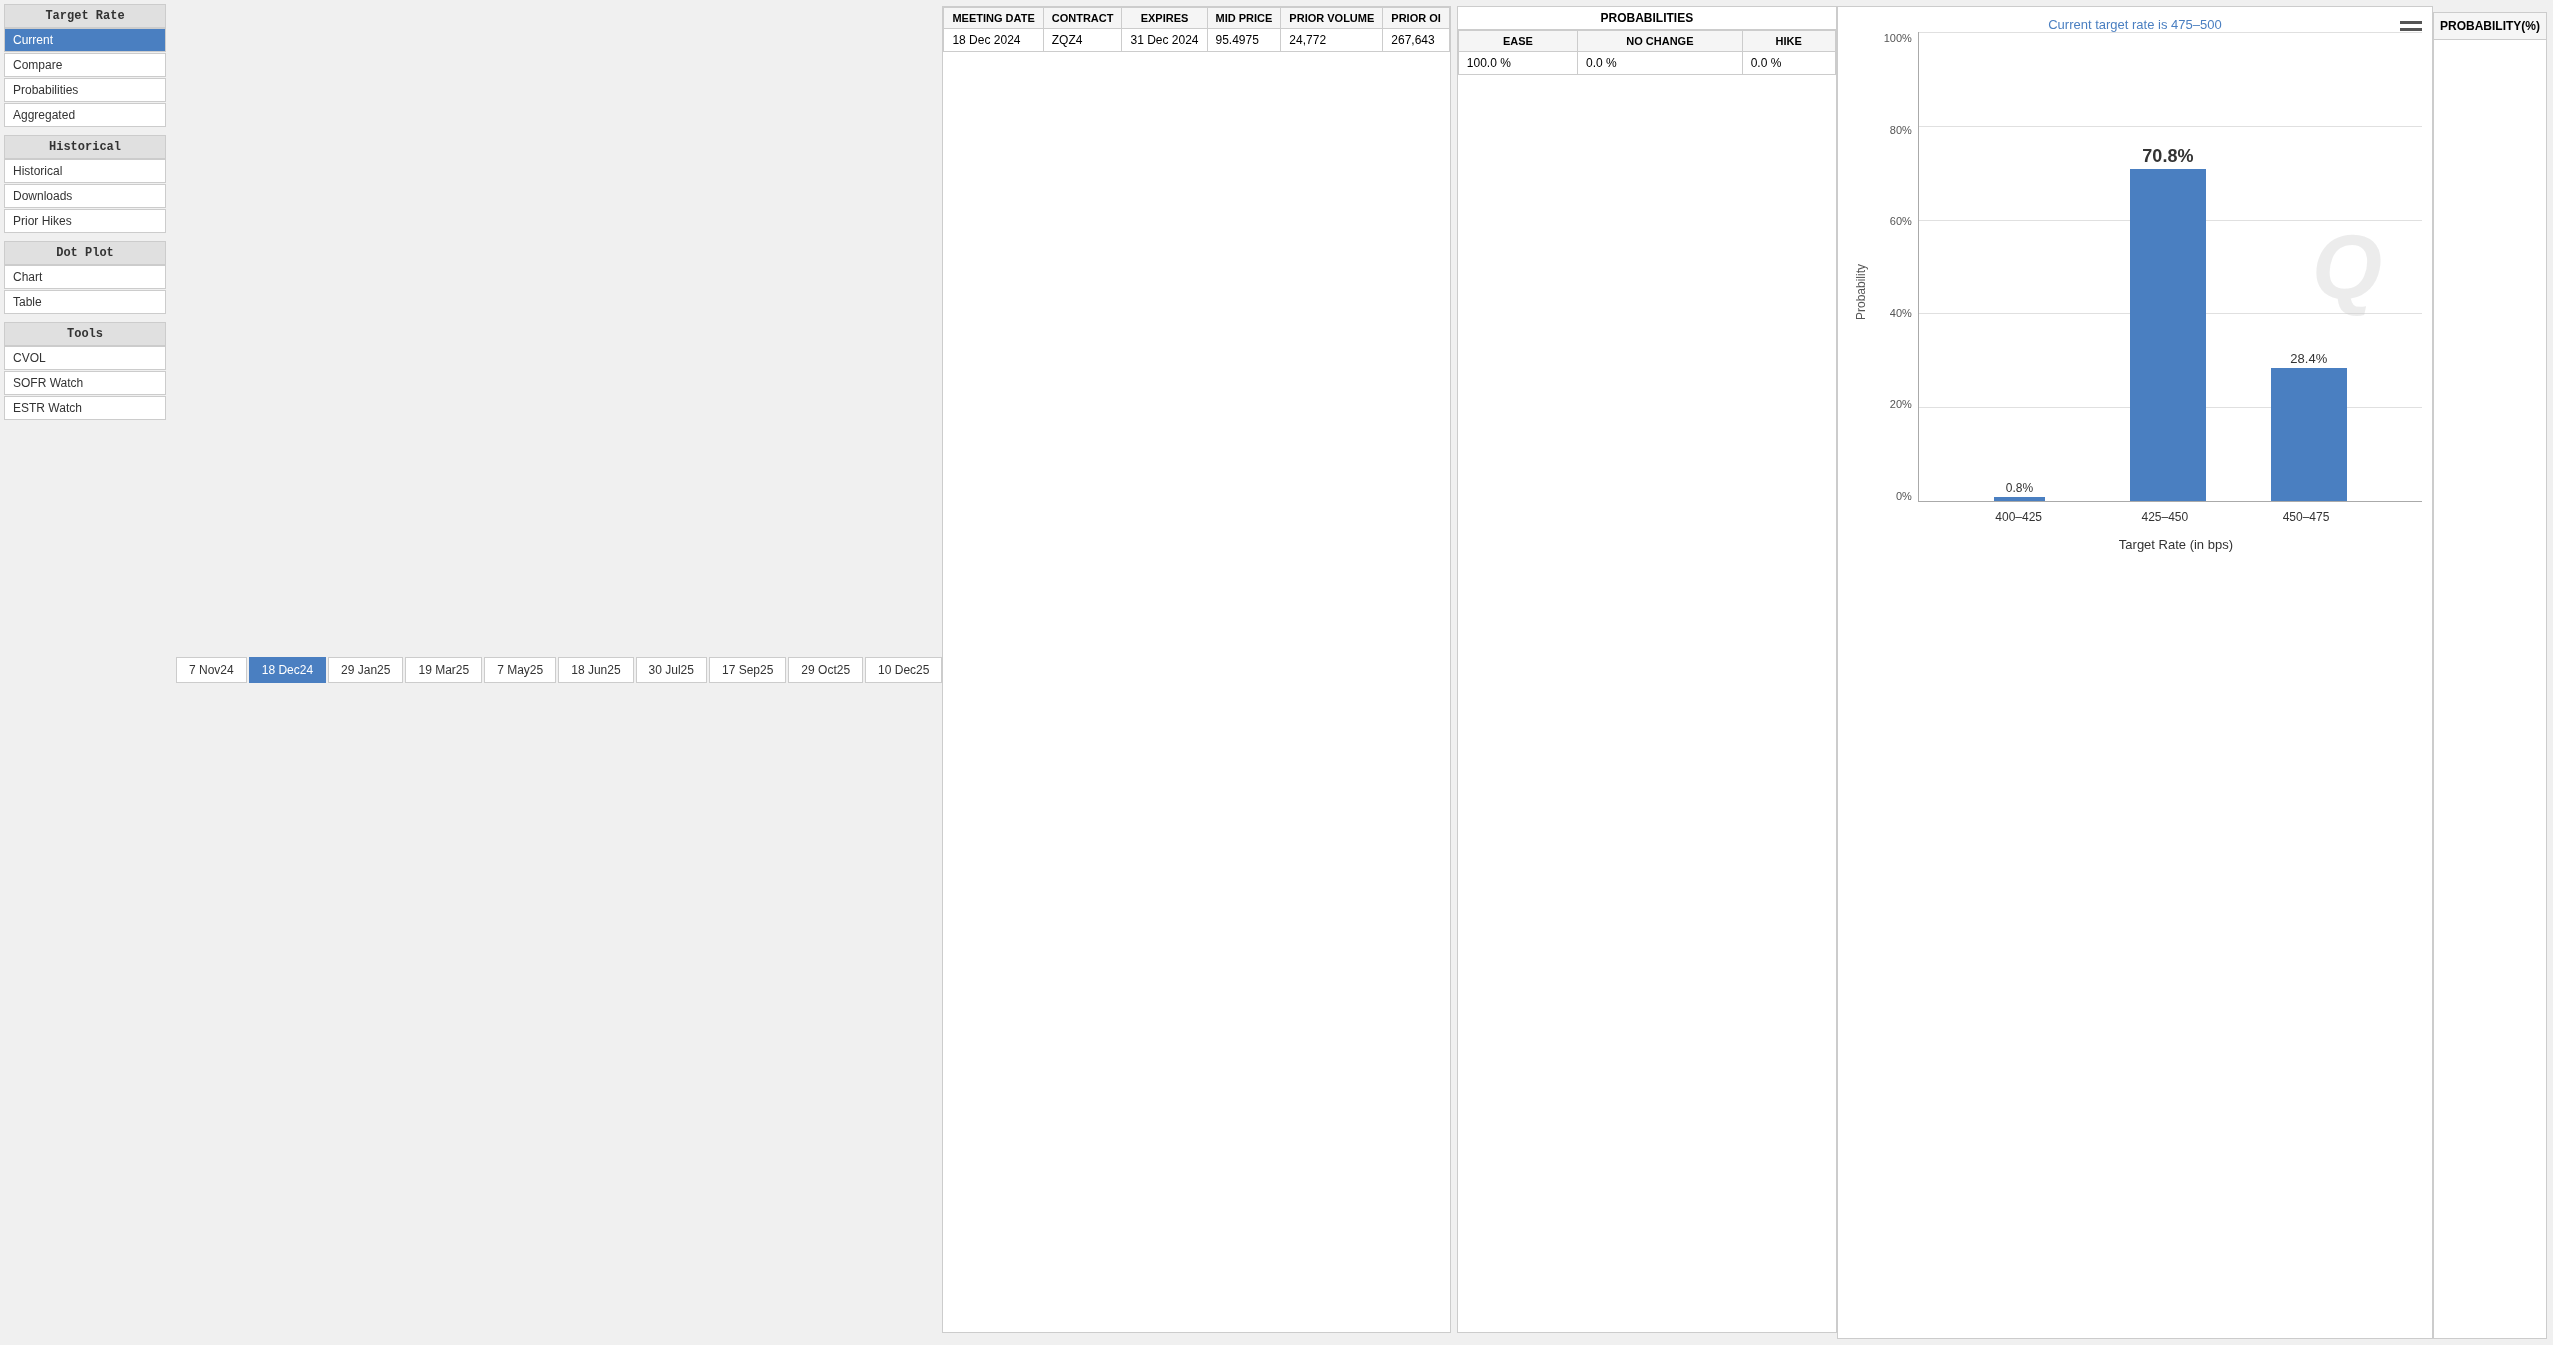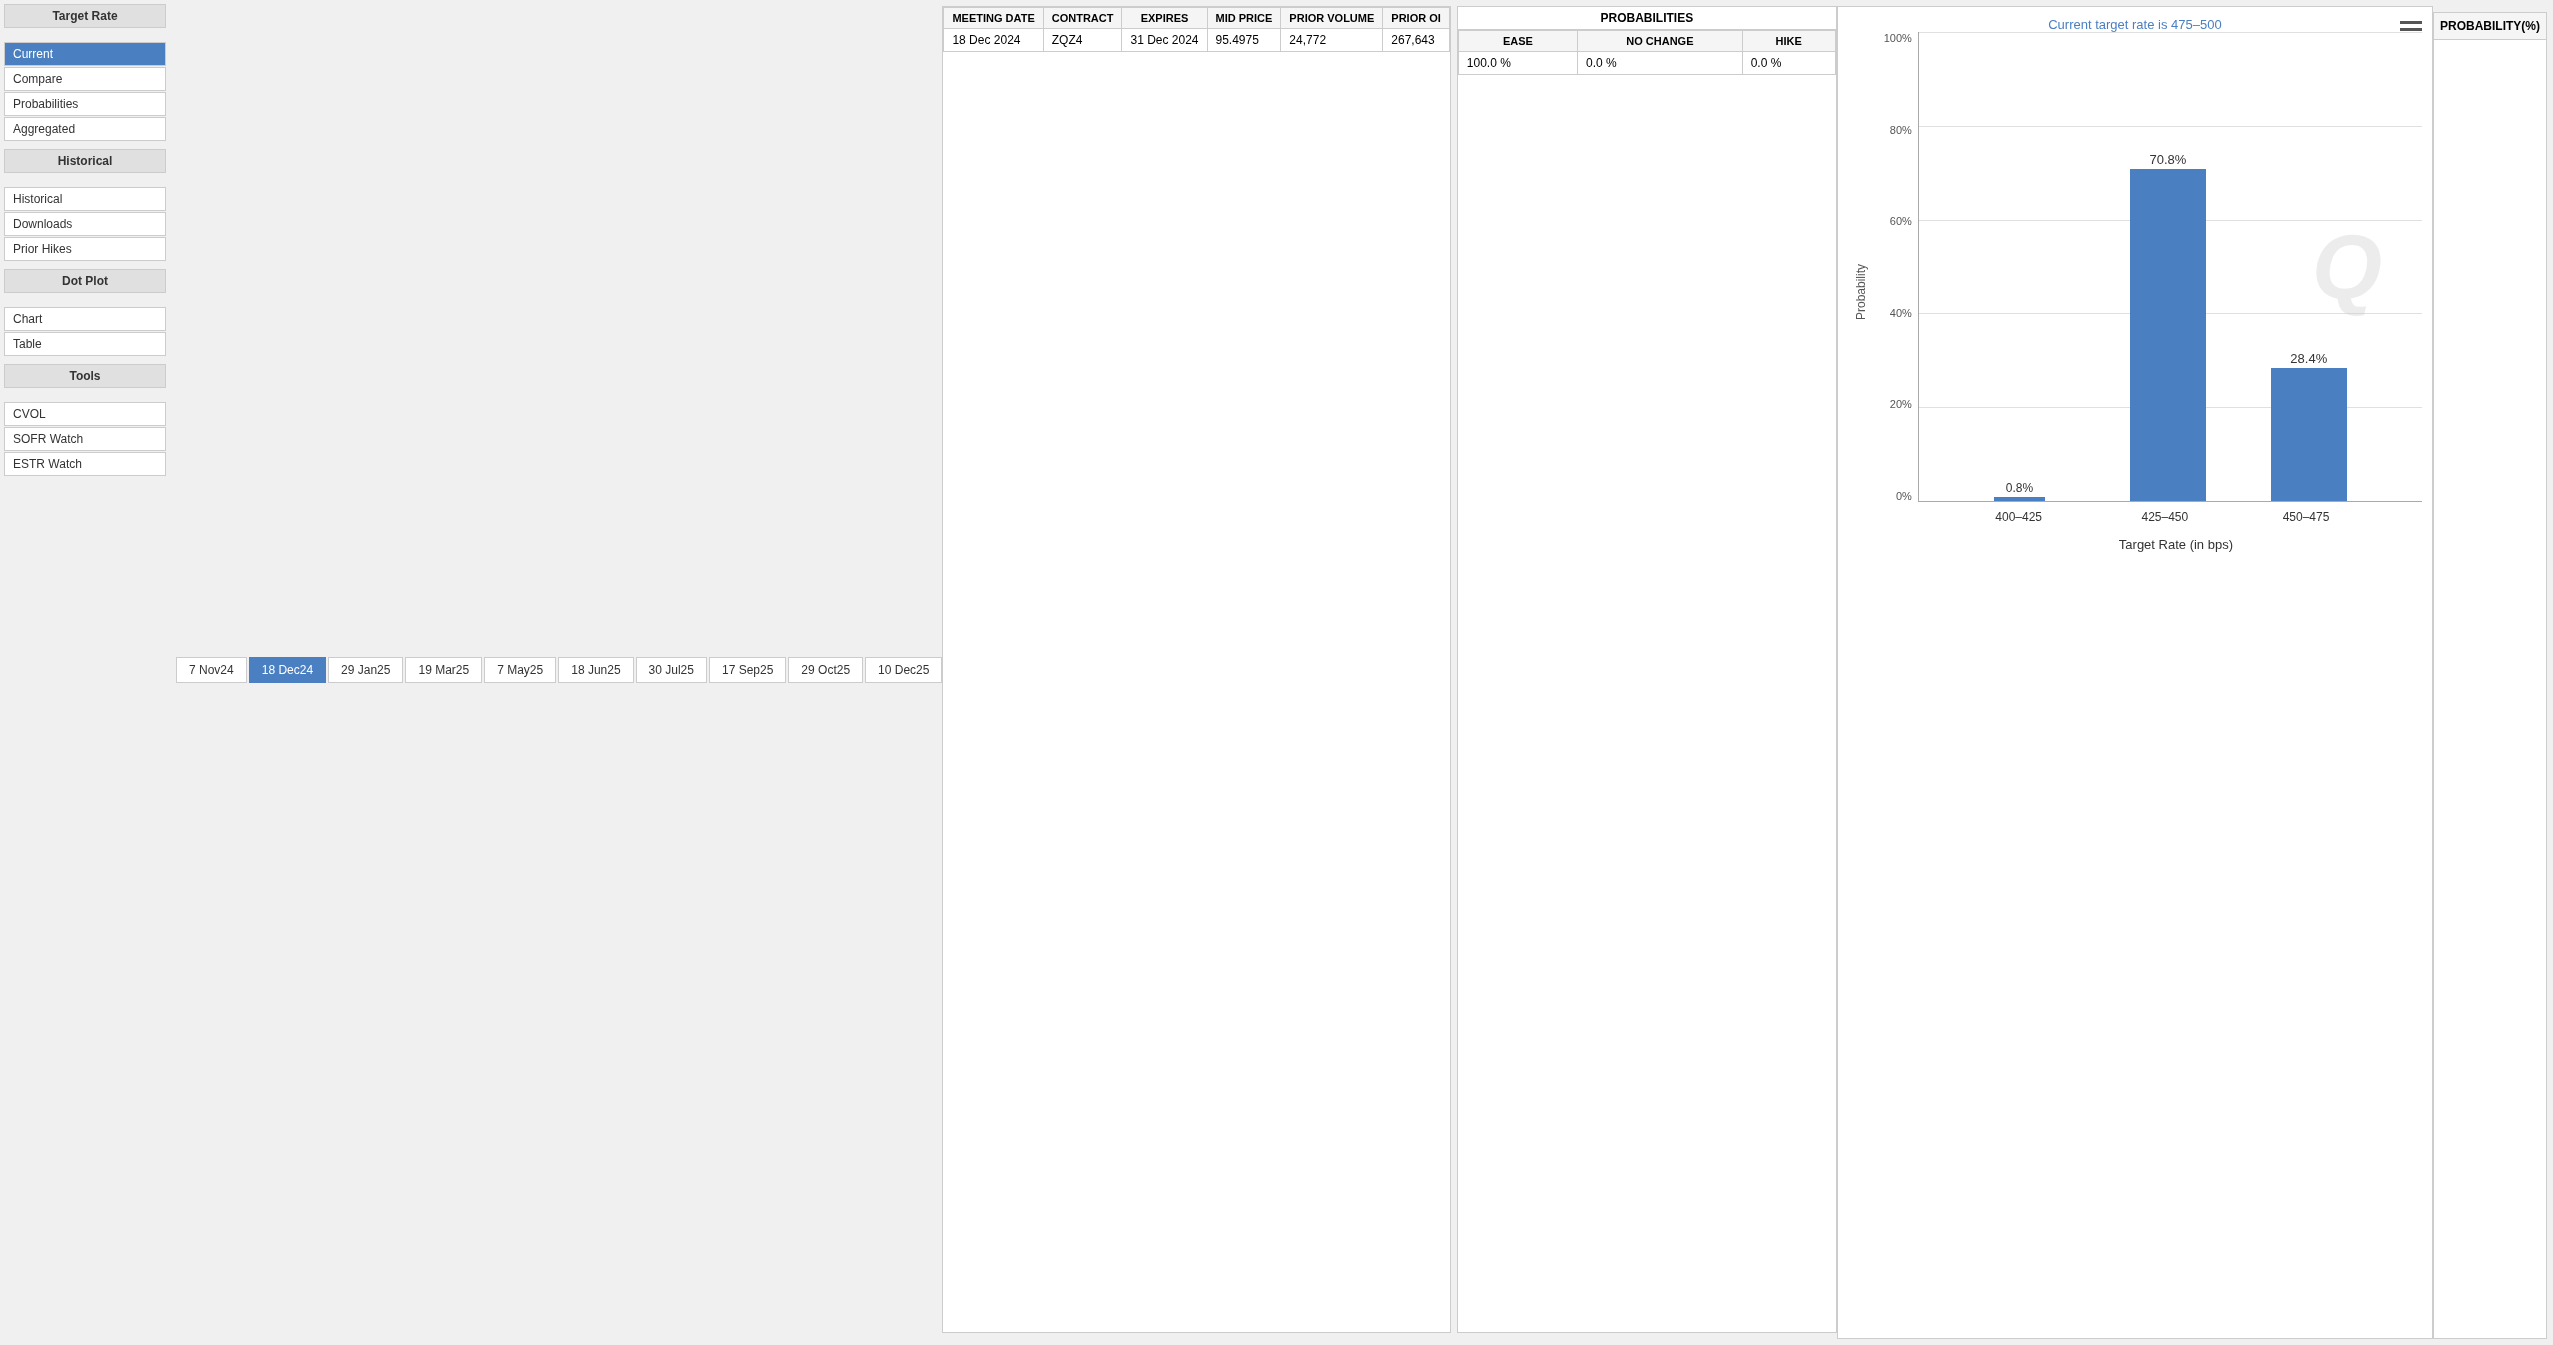--- a/index.html
+++ b/index.html
@@ -1,21 +1,21 @@
 <!DOCTYPE html>
 <html><head>
   <meta charset="utf-8">
   <style>
     * { box-sizing: border-box; margin: 0; padding: 0; }
     body { font-family: Arial, sans-serif; font-size: 12px; background: #f0f0f0; }
     .app-container { display: flex; width: 2553px; min-height: 1345px; background: #f0f0f0; }
     
     
     .sidebar { width: 170px; min-width: 170px; background: #f0f0f0; padding: 4px 4px; }
-    .sidebar-section-header { background: #e0e0e0; text-align: center; padding: 4px 8px; font-weight: bold; font-size: 12px; color: #333; border: 1px solid #ccc; margin-bottom: 14px; }
+    .sidebar-section-header { background: #e0e0e0; text-align: center; padding: 4px 8px; font-weight: bold; font-size: 12px; color: #333; border: 1px solid #ccc; margin-bottom: 0; font-family: Liberation Mono, monospace; }
     .sidebar-item { padding: 4px 8px; background: #fff; border: 1px solid #ccc; margin-bottom: 1px; cursor: pointer; color: #333; font-size: 12px; }
     .sidebar-item.active { background: #4a7fc1; color: #fff; }
     
     
     .main-content { flex: 1; display: flex; flex-direction: row; padding: 6px; }
     
     
     .date-tabs { display: flex; gap: 2px; margin-bottom: 6px; align-items: center; }
     .date-tab { padding: 5px 12px; border: 1px solid #ccc; background: #fff; cursor: pointer; font-size: 12px; color: #333; }
     .date-tab.active { background: #4a7fc1; color: #fff; border-color: #4a7fc1; }
@@ -174,21 +174,21 @@
             <div style="position:absolute;top:20%;left:0;right:0;border-top:1px solid #e0e0e0;"></div>
             <div style="position:absolute;top:40%;left:0;right:0;border-top:1px solid #e0e0e0;"></div>
             <div style="position:absolute;top:60%;left:0;right:0;border-top:1px solid #e0e0e0;"></div>
             <div style="position:absolute;top:80%;left:0;right:0;border-top:1px solid #e0e0e0;"></div>
 
             <div style="position:absolute; bottom:0; left:15%; width:10%; height:0.8%; background:#4a7fc1;">
               <div style="position:absolute; bottom:100%; width:100%; text-align:center; font-size:12px; color:#333; padding-bottom:2px;">0.8%</div>
             </div>
 
             <div style="position:absolute; bottom:0; left:42%; width:15%; height:70.8%; background:#4a7fc1;">
-              <div style="position:absolute; bottom:100%; width:100%; text-align:center; font-size:13px; color:#333; padding-bottom:2px;">70.8%</div>
+              <div style="position:absolute; bottom:100%; width:100%; text-align:center; font-size:18px; color:#333; padding-bottom:2px;font-weight:bold;">70.8%</div>
             </div>
 
             <div style="position:absolute; bottom:0; left:70%; width:15%; height:28.4%; background:#4a7fc1;">
               <div style="position:absolute; bottom:100%; width:100%; text-align:center; font-size:13px; color:#333; padding-bottom:2px;">28.4%</div>
             </div>
 
             <div class="watermark" style="position:absolute;right:40px;top:50%;transform:translateY(-50%);font-size:90px;color:rgba(200,200,200,0.35);font-weight:bold;font-style:italic;">Q</div>
           </div>
 
           <div style="position:absolute; bottom:0; left:50px; right:0; height:50px; display:flex; justify-content:space-around; padding-top:8px;">

